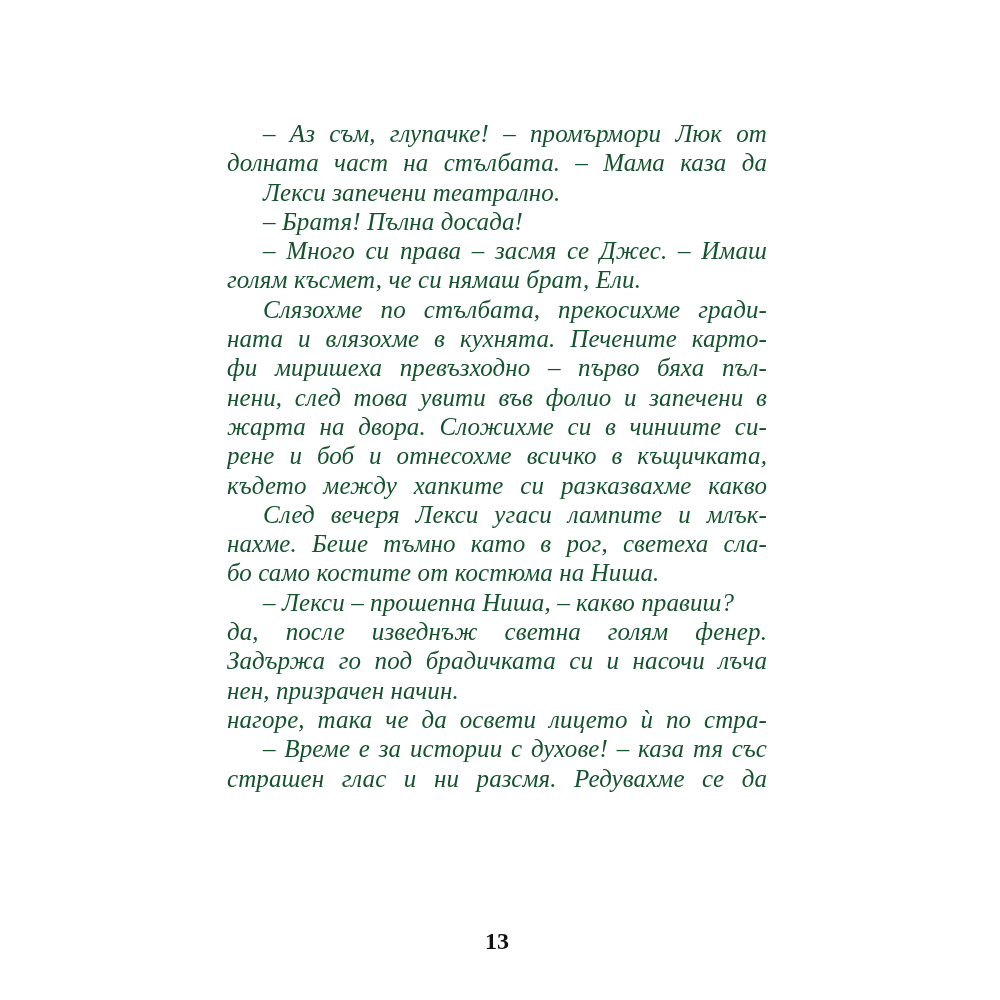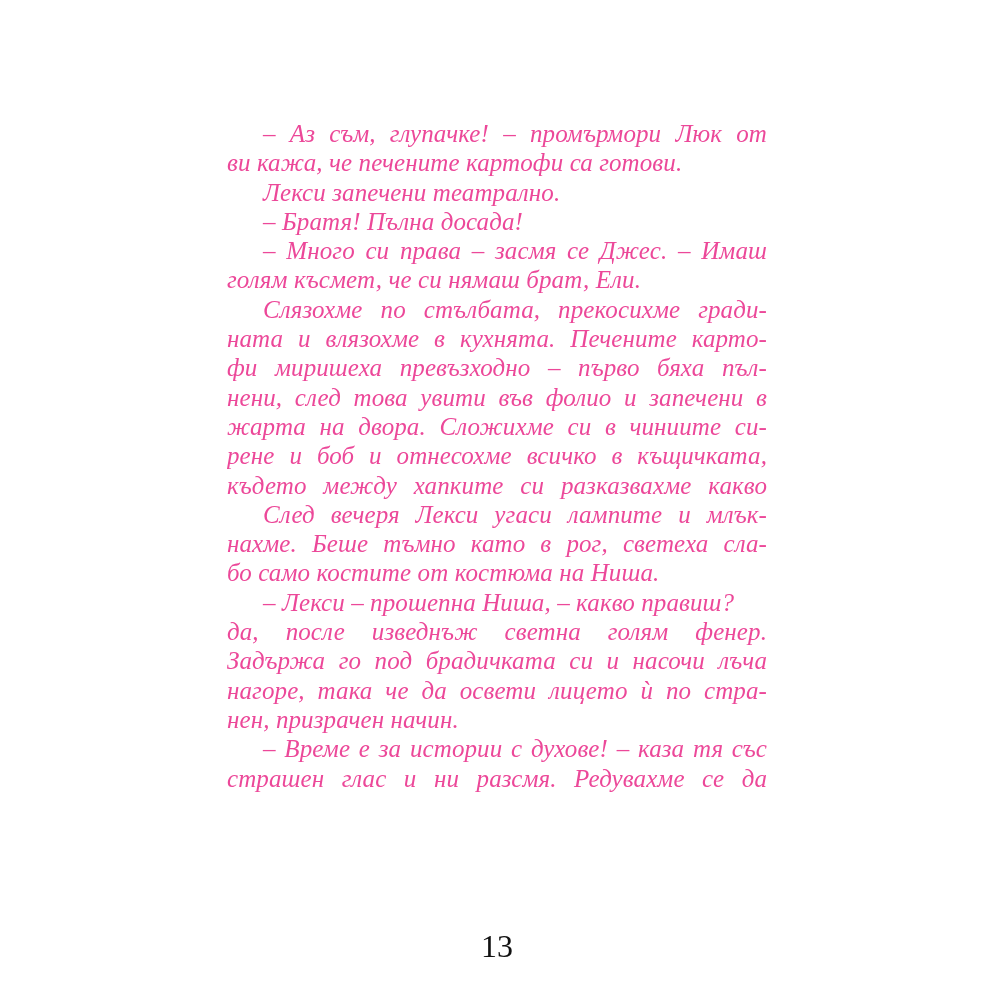--- a/index.html
+++ b/index.html
@@ -20,21 +20,21 @@
     background: #ffffff;
   }
   .page-text {
     position: absolute;
     left: 227px;
     top: 119px;
     width: 540px;
     font-style: italic;           
     font-size: 25px;
     line-height: 29.3px;
-    color: #ec4899;
+    color: #14532d;
     letter-spacing: 0.1px;
   }
   .para {
     margin: 0;
   }
   .line {
     white-space: normal;
     overflow: hidden;
     height: 29.3px;
   }
@@ -45,33 +45,33 @@
     text-align: justify;
     text-align-last: justify;
   }
   .page-number {
     position: absolute;
     left: 227px;
     top: 928px;
     width: 540px;
     text-align: center;
     font-style: normal;
-    font-weight: normal;
-    font-size: 32px;
+    font-weight: bold;
+    font-size: 24px;
     color: #111111;
   }
 </style>
 </head>
 <body>
 
 <div class="book-page">
   <main class="page-text">
       <div class="para">
         <div class="line first just">– Аз съм, глупачке! – промърмори Люк от</div>
-        <div class="line">ви кажа, че печените картофи са готови.</div>
+        <div class="line just">долната част на стълбата. – Мама каза да</div>
       </div>
       <div class="para">
         <div class="line first">Лекси запечени театрално.</div>
       </div>
       <div class="para">
         <div class="line first">– Братя! Пълна досада!</div>
       </div>
       <div class="para">
         <div class="line first just">– Много си права – засмя се Джес. – Имаш</div>
         <div class="line">голям късмет, че си нямаш брат, Ели.</div>
@@ -89,22 +89,22 @@
         <div class="line first just">След вечеря Лекси угаси лампите и млък-</div>
         <div class="line just">нахме. Беше тъмно като в рог, светеха сла-</div>
         <div class="line">бо само костите от костюма на Ниша.</div>
       </div>
       <div class="para">
         <div class="line first">– Лекси – прошепна Ниша, – какво правиш?</div>
       </div>
       <div class="para">
         <div class="line just">да, после изведнъж светна голям фенер.</div>
         <div class="line just">Задържа го под брадичката си и насочи лъча</div>
+        <div class="line">нен, призрачен начин.</div>
         <div class="line just">нагоре, така че да освети лицето ѝ по стра-</div>
-        <div class="line">нен, призрачен начин.</div>
       </div>
       <div class="para">
         <div class="line first just">– Време е за истории с духове! – каза тя със</div>
         <div class="line just">страшен глас и ни разсмя. Редувахме се да</div>
       </div>
     </main>
   <div class="page-number">13</div>
 </div>
 
 </body></html>

